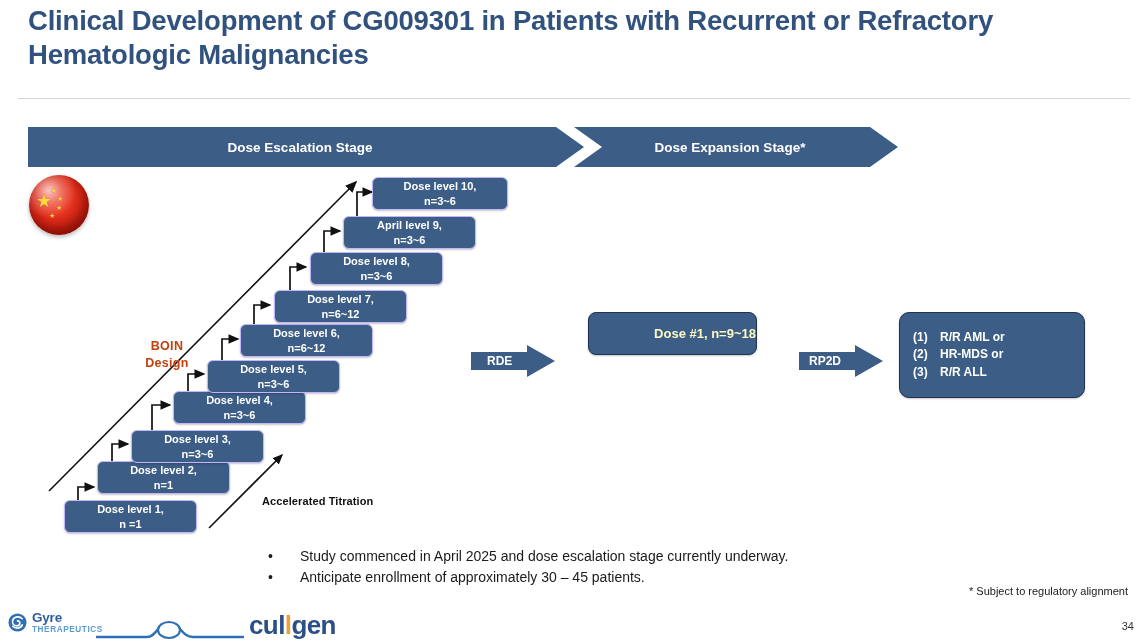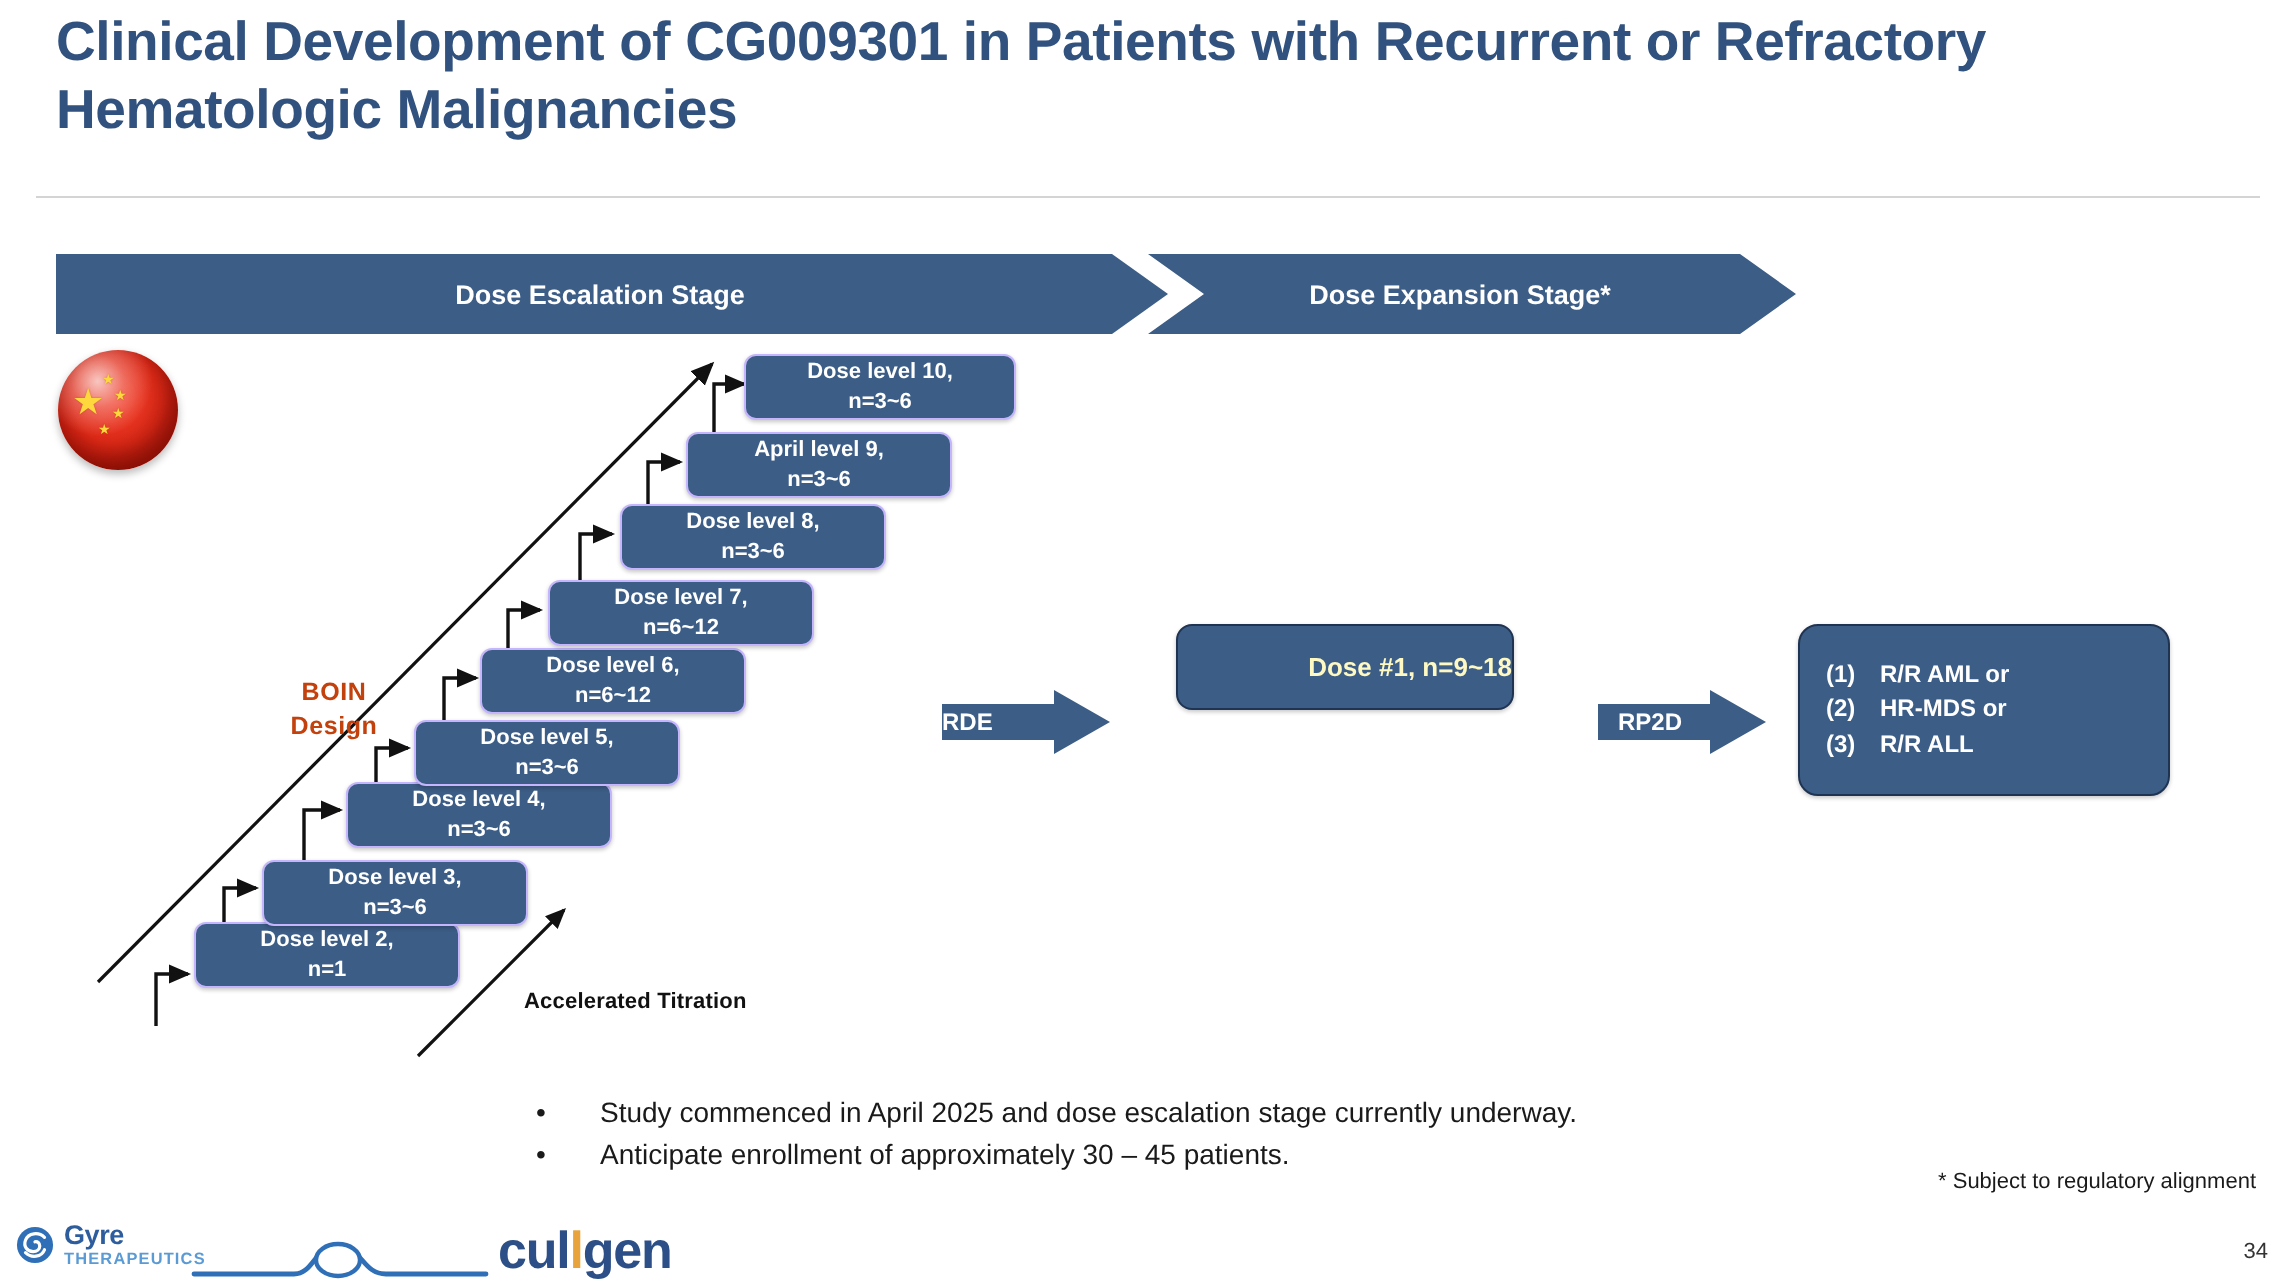--- a/index.html
+++ b/index.html
@@ -80,21 +80,21 @@
   
   .barrow{
     position:absolute;background:#3C5D86;color:#fff;
     font-size:12px;font-weight:bold;
     display:flex;align-items:center;
     box-sizing:border-box;
   }
   .barrow span{display:block;}
   .barrow.rde{left:471px;top:345px;width:84px;height:32px;
     clip-path:polygon(0 7px, 56px 7px, 56px 0, 84px 16px, 56px 32px, 56px 25px, 0 25px);
-    }
+    padding-left:16px;}
   .barrow.rp2d{left:799px;top:345px;width:84px;height:32px;
     clip-path:polygon(0 7px, 56px 7px, 56px 0, 84px 16px, 56px 32px, 56px 25px, 0 25px);
     padding-left:10px;}
 
   
   .ebox{
     position:absolute;background:#3C5D86;border:1px solid #1f3352;
     border-radius:8px;color:#fef9c3;font-size:13px;font-weight:bold;
     display:flex;align-items:center;justify-content:flex-end;
     box-shadow:0 1px 2px rgba(0,0,0,.22);
@@ -184,20 +184,24 @@
       <path d="M357,220 L357,192 L372,192" marker-end="url(#ah2)"></path>
     </g>
   </svg>
 
   <div class="boin">
     <div>BOIN</div>
     <div>Design</div>
   </div>
   <div class="accel">Accelerated Titration</div>
 
+  <div class="dbox" style="left:64px;top:500px;width:131px;height:31px;">
+    <div>Dose level 1,</div>
+    <div class="l2">n =1</div>
+  </div>
   <div class="dbox" style="left:97px;top:461px;width:131px;height:31px;">
     <div>Dose level 2,</div>
     <div class="l2">n=1</div>
   </div>
   <div class="dbox" style="left:131px;top:430px;width:131px;height:31px;">
     <div>Dose level 3,</div>
     <div class="l2">n=3~6</div>
   </div>
   <div class="dbox" style="left:173px;top:391px;width:131px;height:31px;">
     <div>Dose level 4,</div>

